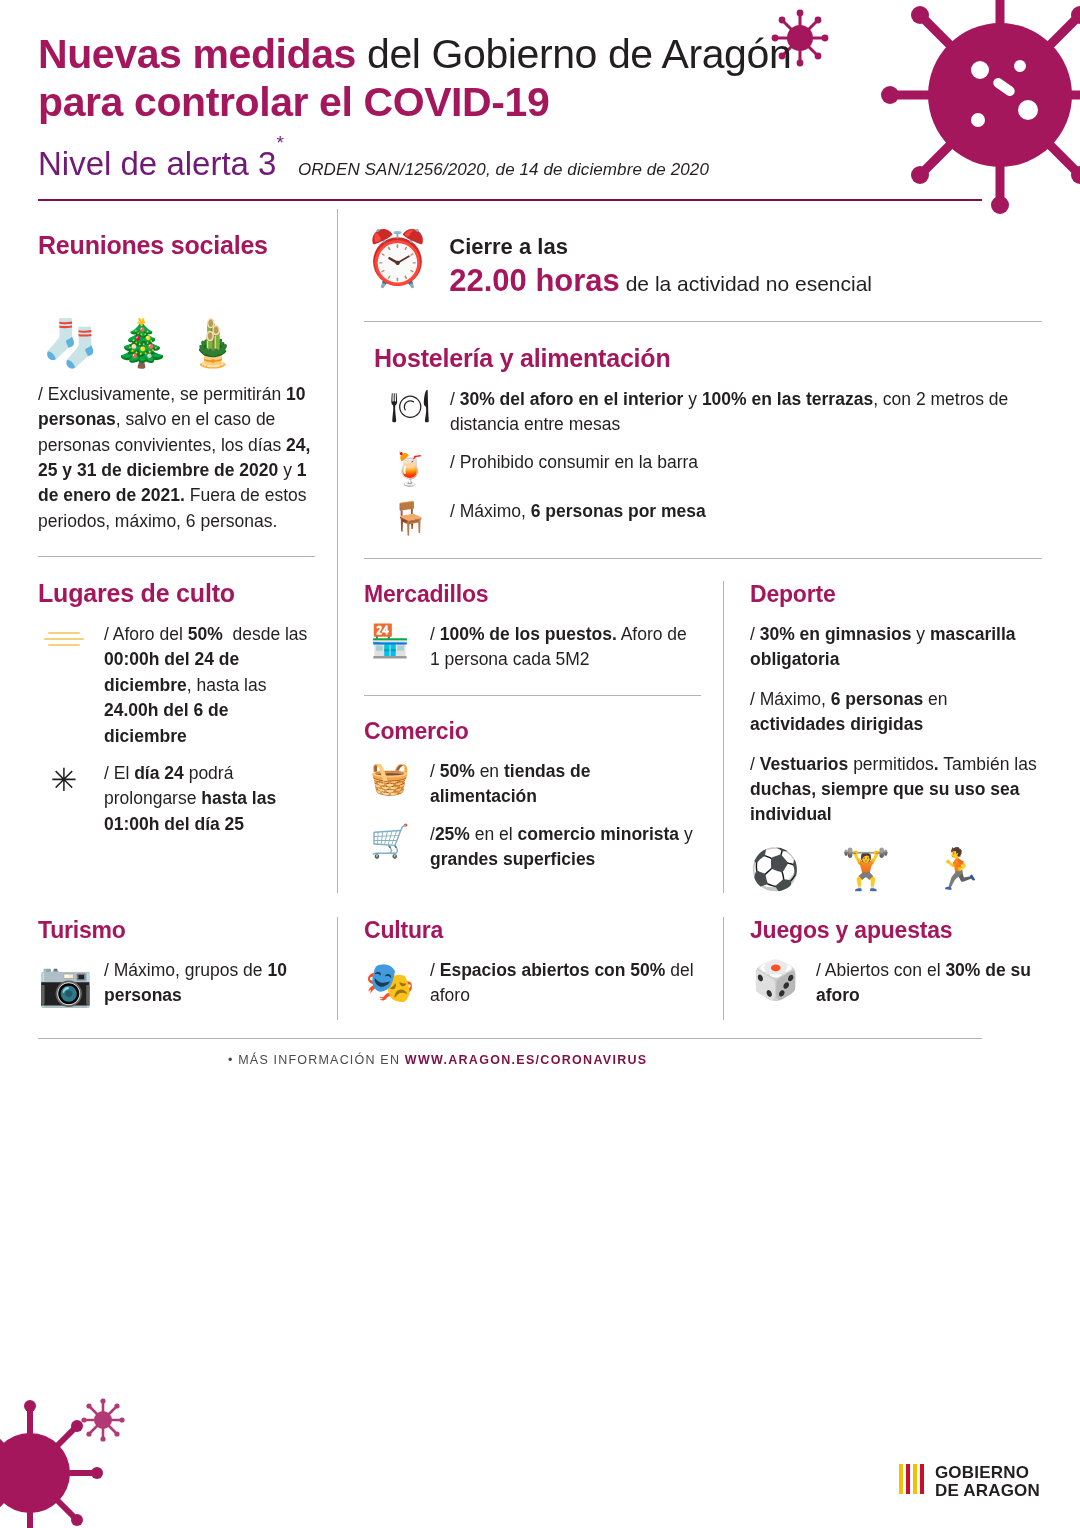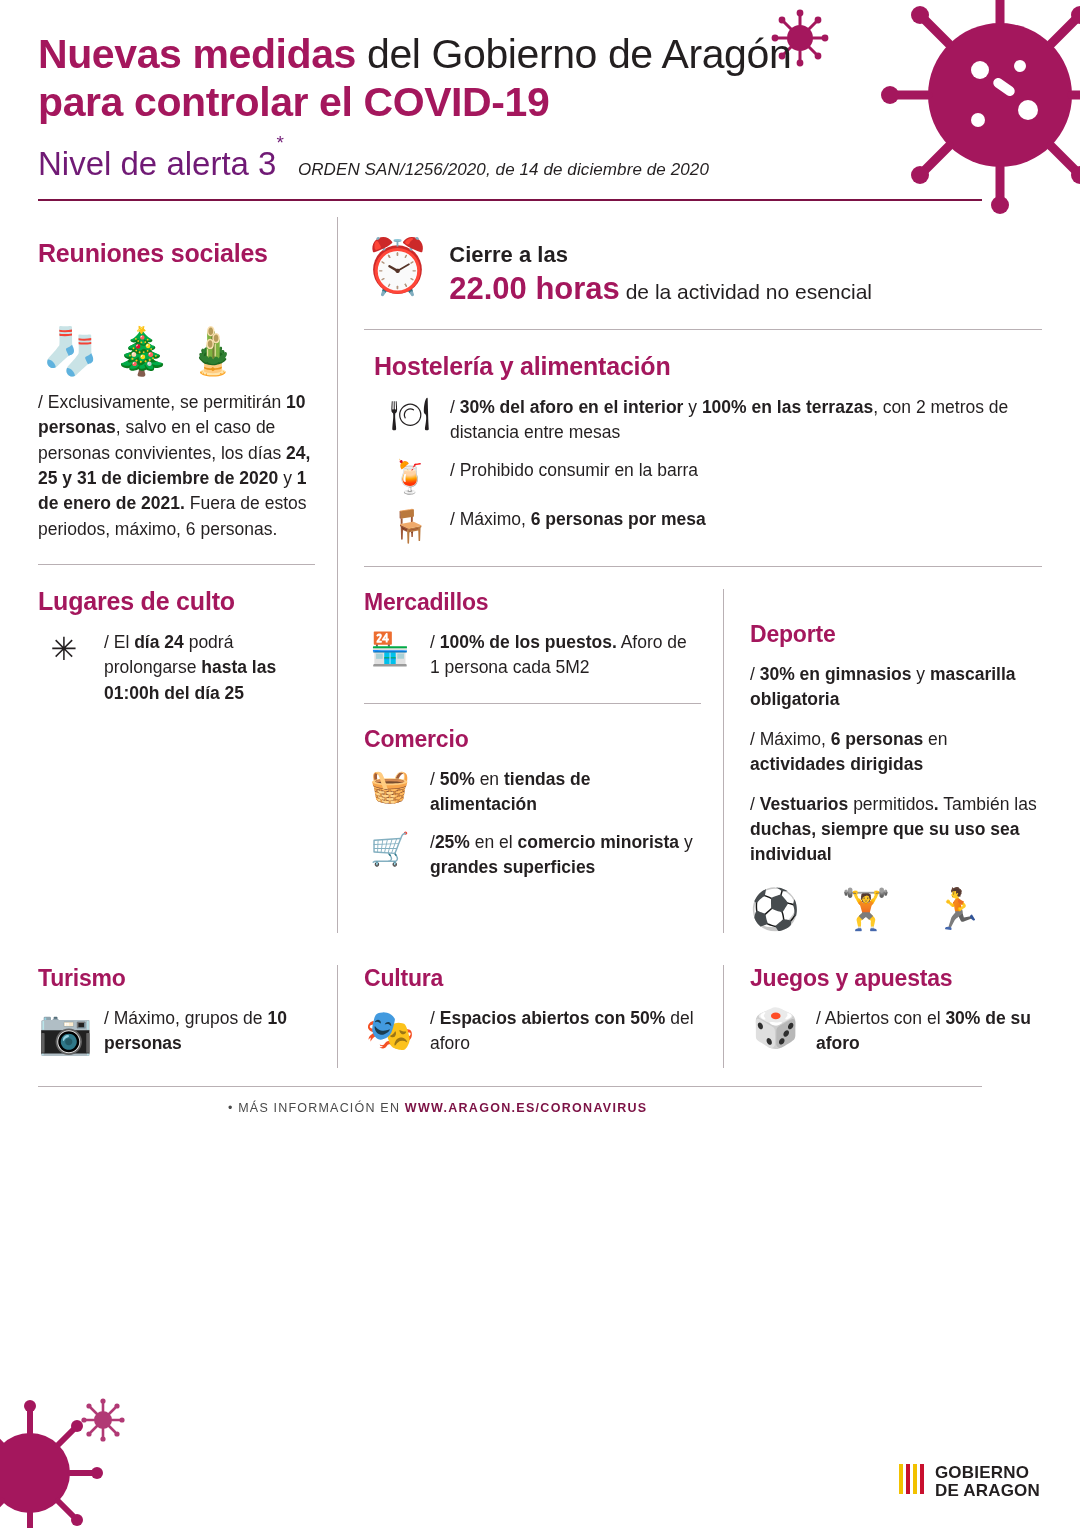--- a/index.html
+++ b/index.html
@@ -88,21 +88,21 @@
   }
   .rule-main {
     margin: 16px 38px 0 38px;
     border-bottom: 2px solid #7c1245;
     width: 944px;
   }
 
   
   .content {
     display: flex;
-    padding: 16px 38px;
+    padding: 8px 38px;
     position: relative;
     z-index: 2;
   }
   .col-left {
     width: 300px;
     padding: 22px 22px 0 0;
     border-right: 1.5px solid #b9b0b4;
     box-sizing: border-box;
   }
   .col-right {
@@ -201,21 +201,20 @@
   .tc-mid {
     width: 360px;
     padding-right: 22px;
     border-right: 1.5px solid #b9b0b4;
     box-sizing: border-box;
   }
   .tc-right {
     flex: 1;
     padding-left: 26px;
     box-sizing: border-box;
-    margin-top: 32px;
   }
 
   .bottom-row {
     display: flex;
     padding: 0 38px;
     position: relative;
     z-index: 2;
   }
   .br-left {
     width: 300px;
@@ -418,20 +417,32 @@
       <span class="icon-emoji">🧦</span>
       <span class="icon-emoji">🎄</span>
       <span class="icon-emoji">🎍</span>
     </div>
     <p class="item">/ Exclusivamente, se permitirán <b>10 personas</b>, salvo en el caso de personas convivientes, los días <b>24, 25 y 31 de diciembre de 2020</b> y <b>1 de enero de 2021.</b> Fuera de estos periodos, máximo, 6 personas.</p>
 
     <hr class="hr-thin">
 
     <h2 class="sec">Lugares de culto</h2>
 
+    <div class="bullet-row">
+      <div class="bicon">
+        <svg width="42" height="30" viewBox="0 0 42 30">
+            <g stroke="#f4d27a" stroke-width="2" stroke-linecap="round">
+              <line x1="2" y1="15" x2="40" y2="15"></line>
+              <line x1="6" y1="9" x2="36" y2="9"></line>
+              <line x1="6" y1="21" x2="36" y2="21"></line>
+            </g>
+          </svg>
+      </div>
+      <div class="btext">/ Aforo del <b>50%</b>&nbsp; desde las <b>00:00h del 24 de diciembre</b>, hasta las <b>24.00h del 6 de diciembre</b></div>
+    </div>
 
     <div class="bullet-row">
       <div class="bicon spark">✳</div>
       <div class="btext">/ El <b>día 24</b> podrá prolongarse <b>hasta las 01:00h del día 25</b></div>
     </div>
   </div>
 
   <div class="col-right">
 
     <div class="closing">

